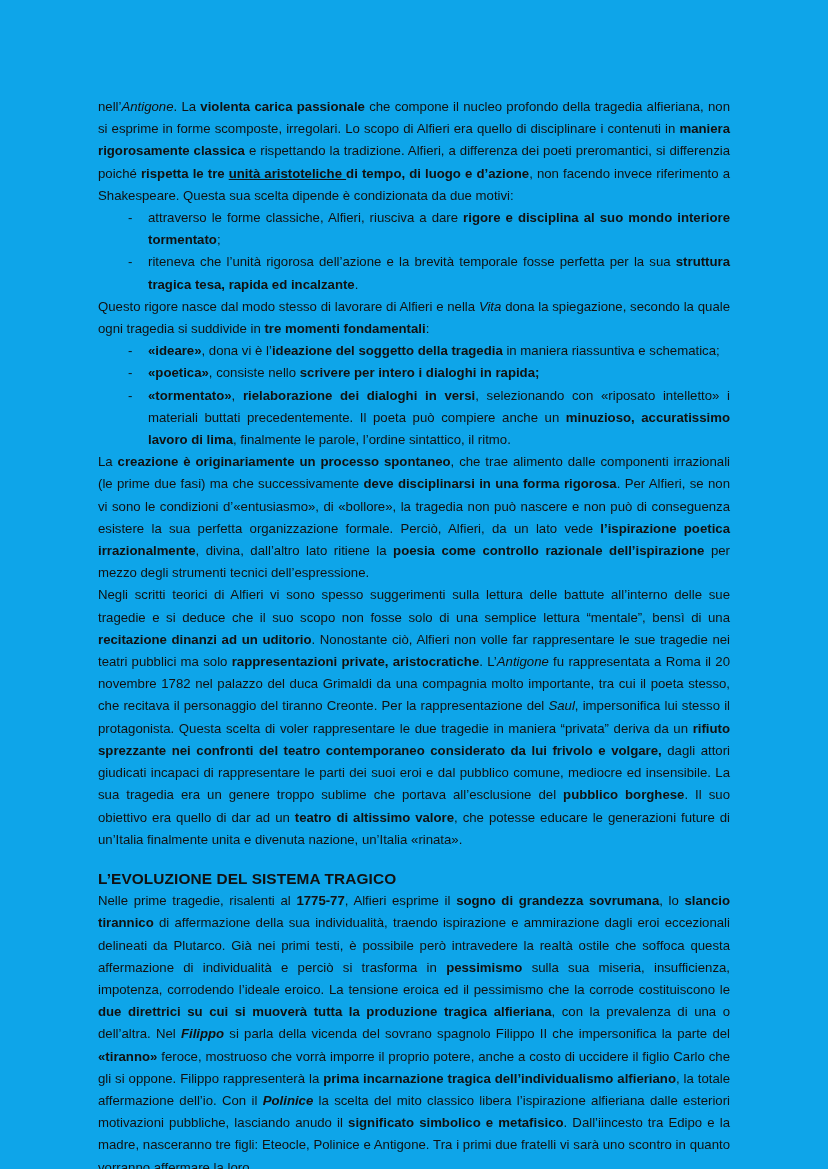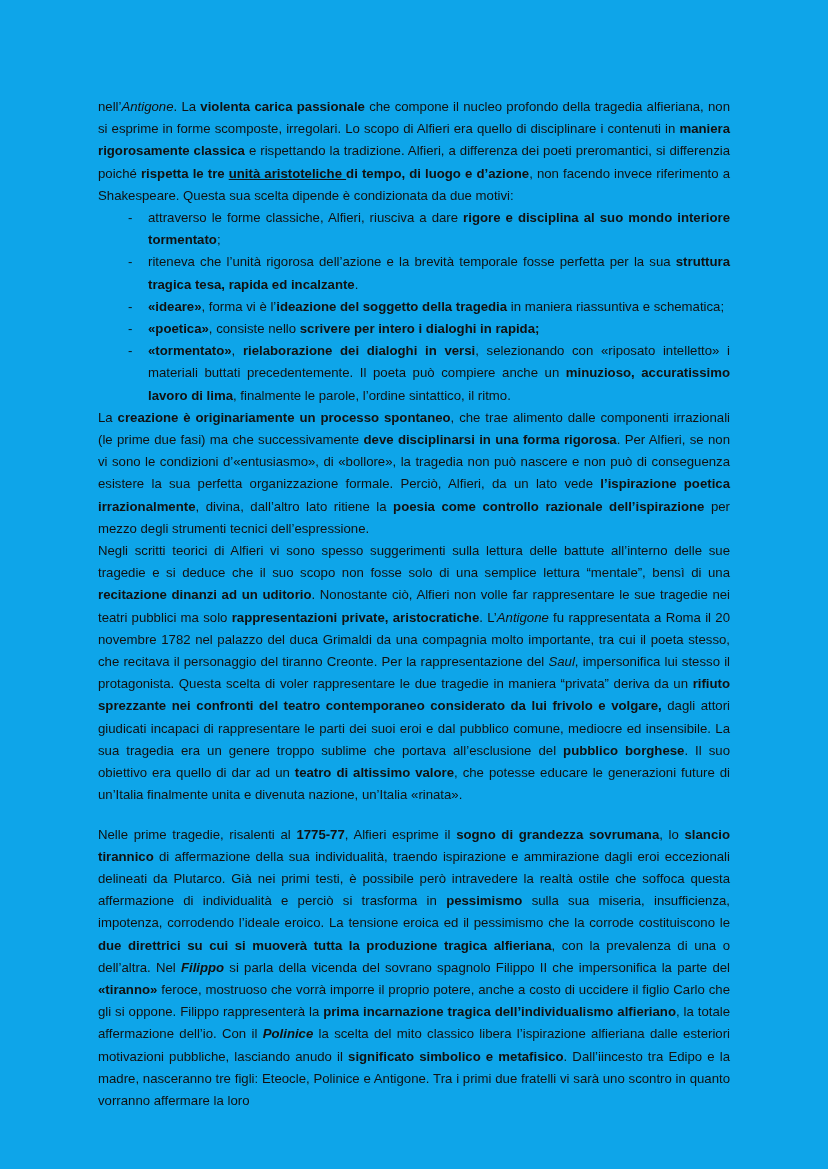--- a/index.html
+++ b/index.html
@@ -74,23 +74,25 @@
 </head>
 <body>
 
 <div class="page">
   <div class="content" id="doc-body">
       <p class="para rich"><span>nell’</span><i>Antigone</i><span>. La </span><b>violenta carica passionale</b><span> che compone il nucleo profondo della tragedia alfieriana, non si esprime in forme scomposte, irregolari. Lo scopo di Alfieri era quello di disciplinare i contenuti in </span><b>maniera rigorosamente classica</b><span> e rispettando la tradizione. Alfieri, a differenza dei poeti preromantici, si differenzia poiché </span><b>rispetta le tre </b><b><u>unità aristoteliche </u></b><b>di tempo, di luogo e d’azione</b><span>, non facendo invece riferimento a Shakespeare. Questa sua scelta dipende è condizionata da due motivi:</span></p>
       <ul class="bullets">
         <li class="bullet rich"><span class="dash">-</span><span>attraverso le forme classiche, Alfieri, riusciva a dare </span><b>rigore e disciplina al suo mondo interiore tormentato</b><span>;</span></li>
         <li class="bullet rich"><span class="dash">-</span><span>riteneva che l’unità rigorosa dell’azione e la brevità temporale fosse perfetta per la sua </span><b>struttura tragica tesa, rapida ed incalzante</b><span>.</span></li>
       </ul>
+      <p class="para rich"><span>Questo rigore nasce dal modo stesso di lavorare di Alfieri e nella </span><i>Vita</i><span> dona la spiegazione, secondo la quale ogni tragedia si suddivide in </span><b>tre momenti fondamentali</b><span>:</span></p>
       <ul class="bullets">
-        <li class="bullet rich"><span class="dash">-</span><b>«ideare»</b><span>, forma vi è l’</span><b>ideazione del soggetto della tragedia</b><span> in maniera riassuntiva e schematica;</span></li>
+        <li class="bullet rich"><span class="dash">-</span><b>«ideare»</b><span>, dona vi è l’</span><b>ideazione del soggetto della tragedia</b><span> in maniera riassuntiva e schematica;</span></li>
         <li class="bullet rich"><span class="dash">-</span><b>«poetica»</b><span>, consiste nello </span><b>scrivere per intero i dialoghi in rapida;</b></li>
         <li class="bullet rich"><span class="dash">-</span><b>«tormentato»</b><span>, </span><b>rielaborazione dei dialoghi in versi</b><span>, selezionando con «riposato intelletto» i materiali buttati precedentemente. Il poeta può compiere anche un </span><b>minuzioso, accuratissimo lavoro di lima</b><span>, finalmente le parole, l’ordine sintattico, il ritmo.</span></li>
       </ul>
       <p class="para rich"><span>La </span><b>creazione è originariamente un processo spontaneo</b><span>, che trae alimento dalle componenti irrazionali (le prime due fasi) ma che successivamente </span><b>deve disciplinarsi in una forma rigorosa</b><span>. Per Alfieri, se non vi sono le condizioni d’«entusiasmo», di «bollore», la tragedia non può nascere e non può di conseguenza esistere la sua perfetta organizzazione formale. Perciò, Alfieri, da un lato vede </span><b>l’ispirazione poetica irrazionalmente</b><span>, divina, dall’altro lato ritiene la </span><b>poesia come controllo razionale dell’ispirazione</b><span> per mezzo degli strumenti tecnici dell’espressione.</span></p>
       <p class="para rich"><span>Negli scritti teorici di Alfieri vi sono spesso suggerimenti sulla lettura delle battute all’interno delle sue tragedie e si deduce che il suo scopo non fosse solo di una semplice lettura “mentale”, bensì di una </span><b>recitazione dinanzi ad un uditorio</b><span>. Nonostante ciò, Alfieri non volle far rappresentare le sue tragedie nei teatri pubblici ma solo </span><b>rappresentazioni private, aristocratiche</b><span>. L’</span><i>Antigone</i><span> fu rappresentata a Roma il 20 novembre 1782 nel palazzo del duca Grimaldi da una compagnia molto importante, tra cui il poeta stesso, che recitava il personaggio del tiranno Creonte. Per la rappresentazione del </span><i>Saul</i><span>, impersonifica lui stesso il protagonista. Questa scelta di voler rappresentare le due tragedie in maniera “privata” deriva da un </span><b>rifiuto sprezzante nei confronti del teatro contemporaneo considerato da lui frivolo e volgare,</b><span> dagli attori giudicati incapaci di rappresentare le parti dei suoi eroi e dal pubblico comune, mediocre ed insensibile. La sua tragedia era un genere troppo sublime che portava all’esclusione del </span><b>pubblico borghese</b><span>. Il suo obiettivo era quello di dar ad un </span><b>teatro di altissimo valore</b><span>, che potesse educare le generazioni future di un’Italia finalmente unita e divenuta nazione, un’Italia «rinata».</span></p>
       <div class="gap-before-heading"></div>
+      <h2 class="heading">L’EVOLUZIONE DEL SISTEMA TRAGICO</h2>
       <p class="para rich"><span>Nelle prime tragedie, risalenti al </span><b>1775-77</b><span>, Alfieri esprime il </span><b>sogno di grandezza sovrumana</b><span>, lo </span><b>slancio tirannico</b><span> di affermazione della sua individualità, traendo ispirazione e ammirazione dagli eroi eccezionali delineati da Plutarco. Già nei primi testi, è possibile però intravedere la realtà ostile che soffoca questa affermazione di individualità e perciò si trasforma in </span><b>pessimismo</b><span> sulla sua miseria, insufficienza, impotenza, corrodendo l’ideale eroico. La tensione eroica ed il pessimismo che la corrode costituiscono le </span><b>due direttrici su cui si muoverà tutta la produzione tragica alfieriana</b><span>, con la prevalenza di una o dell’altra. Nel </span><b><i>Filippo</i></b><span> si parla della vicenda del sovrano spagnolo Filippo II che impersonifica la parte del </span><b>«tiranno»</b><span> feroce, mostruoso che vorrà imporre il proprio potere, anche a costo di uccidere il figlio Carlo che gli si oppone. Filippo rappresenterà la </span><b>prima incarnazione tragica dell’individualismo alfieriano</b><span>, la totale affermazione dell’io. Con il </span><b><i>Polinice</i></b><span> la scelta del mito classico libera l’ispirazione alfieriana dalle esteriori motivazioni pubbliche, lasciando anudo il </span><b>significato simbolico e metafisico</b><span>. Dall’iincesto tra Edipo e la madre, nasceranno tre figli: Eteocle, Polinice e Antigone. Tra i primi due fratelli vi sarà uno scontro in quanto vorranno affermare la loro</span></p>
     </div>
 </div>
 
 </body></html>

